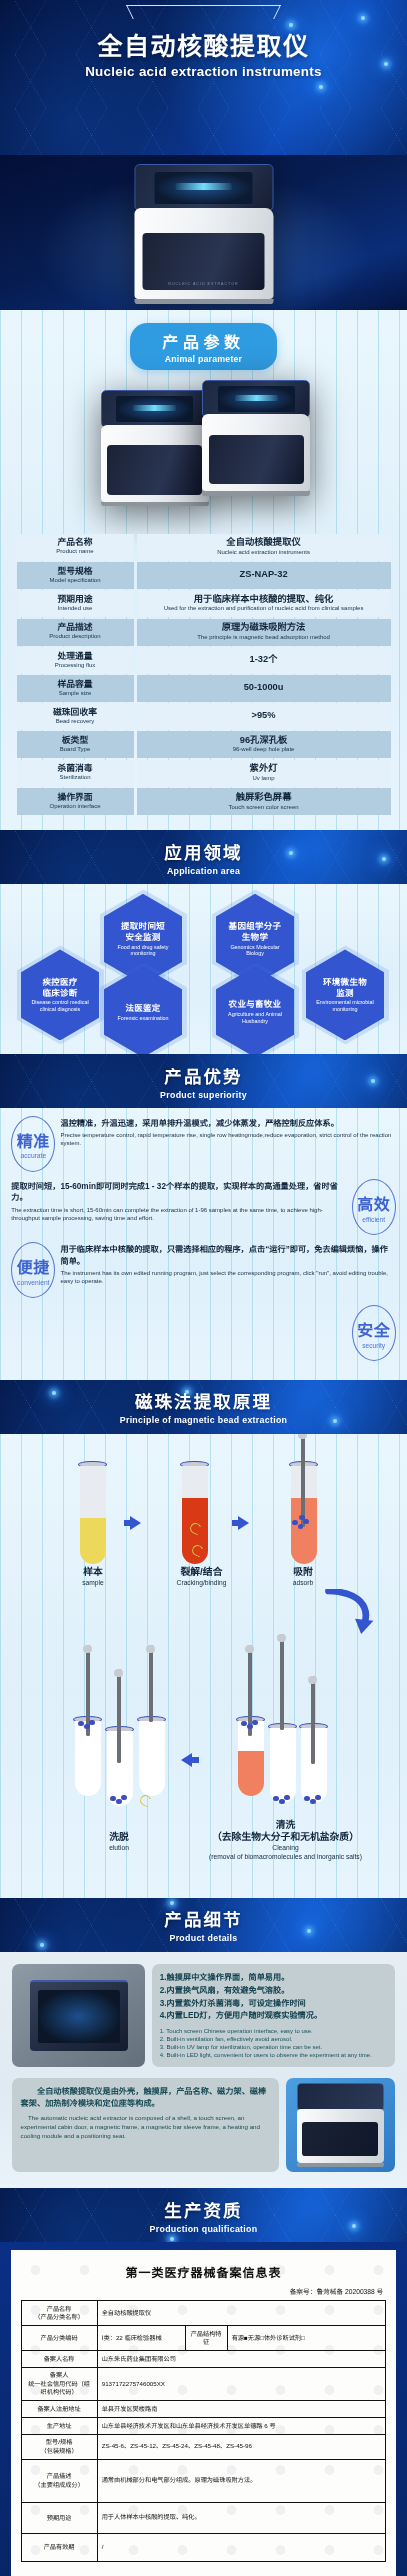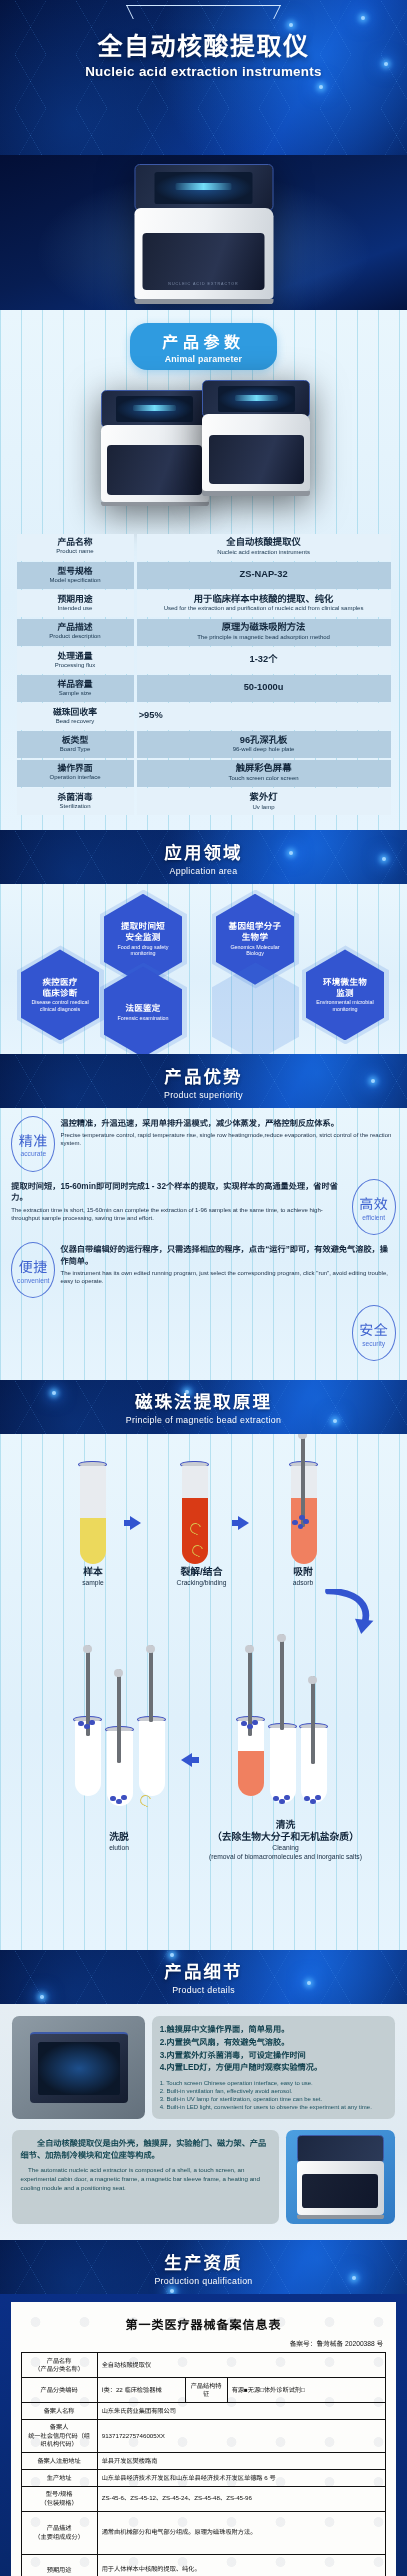--- a/index.html
+++ b/index.html
@@ -58,21 +58,21 @@
     display: flex; flex-direction: column;
     align-items: center; justify-content: center;
     text-align: center;
   }
   .band .cn {
     font-size: 17.5px; font-weight: 700; color: #fff; letter-spacing: 2.1px;
     text-shadow: 0 1px 3.6px rgba(0,0,0,.45);
     position: relative; z-index: 3;
   }
   .band .en {
-    font-size: 8.8px; font-weight: 400; color: #fff; letter-spacing: 0.3px;
+    font-size: 8.8px; font-weight: 700; color: #fff; letter-spacing: 0.3px;
     margin-top: 1.5px; position: relative; z-index: 3;
   }
 
   
   .hero { height: 155px; display: flex; flex-direction: column; align-items: center; }
   .logo-wrap {
     position: relative; z-index: 4; margin-top: 8.2px;
     display: flex; align-items: flex-start; justify-content: center; width: 100%;
   }
   .logo-rule {
@@ -209,29 +209,29 @@
   
   .sup-wrap { position: relative; z-index: 3; padding: 7.2px 11.3px 11.3px; }
   .sup-row { display: flex; align-items: flex-start; gap: 5.2px; margin-bottom: 7.2px; }
   .sup-row.rev { flex-direction: row-reverse; }
   .sup-badge {
     flex: 0 0 44px; width: 44px; height: 56px;
     border: 1px solid #5577d8; border-radius: 50%;
     display: flex; flex-direction: column; align-items: center; justify-content: center;
     background: transparent;
   }
-  .sup-badge .bcn { font-size: 14px; font-weight: 400; color: #3f63cf; letter-spacing: 0.5px; }
+  .sup-badge .bcn { font-size: 16px; font-weight: 700; color: #3f63cf; letter-spacing: 0.5px; }
   .sup-badge .ben { font-size: 6.7px; color: #4f74d8; margin-top: 0.5px; }
   .sup-text { flex: 1; padding-top: 2.1px; }
   .sup-text .scn { font-size: 8.2px; font-weight: 700; color: #14263c; line-height: 1.42; }
   .sup-text .sen { font-size: 6px; color: #1b2f47; line-height: 1.38; margin-top: 1.5px; }
   .sup-row.rev .sup-text { text-align: left; }
 
   
-  .bead-wrap { position: relative; z-index: 3; padding: 9.3px 0 5.2px; height: 516px; }
+  .bead-wrap { position: relative; z-index: 3; padding: 9.3px 0 5.2px; height: 464px; }
   .tube { position: absolute; width: 29px; }
   .tube .neck {
     width: 29px; height: 7.7px; border-radius: 50%;
     border: 1.8px solid #3d4fc0; background: #c9ccd2; box-sizing: border-box;
   }
   .tube .barrel {
     width: 26px; margin: -2.1px auto 0;
     border-radius: 0 0 13px 13px; overflow: hidden;
     background: #e8ebef;
   }
@@ -421,52 +421,52 @@
           </div>
         <div class="p-cell p-value" style="display:flex;align-items:center;justify-content:center">
             <div class="p-cn">50-1000u</div>
           </div>
       </div>
       <div class="p-row odd">
         <div class="p-cell p-label">
             <div class="p-cn">磁珠回收率</div>
             <div class="p-en">Bead recovery</div>
           </div>
-        <div class="p-cell p-value" style="display:flex;align-items:center;justify-content:flex-start">
+        <div class="p-cell p-value" style="display:flex;align-items:center;justify-content:center">
             <div class="p-cn">&gt;95%</div>
           </div>
       </div>
       <div class="p-row even">
         <div class="p-cell p-label">
             <div class="p-cn">板类型</div>
             <div class="p-en">Board Type</div>
           </div>
         <div class="p-cell p-value">
             <div class="p-cn">96孔深孔板</div>
             <div class="p-en">96-well deep hole plate</div>
           </div>
       </div>
+      <div class="p-row odd">
+        <div class="p-cell p-label">
+            <div class="p-cn">杀菌消毒</div>
+            <div class="p-en">Sterilization</div>
+          </div>
+        <div class="p-cell p-value">
+            <div class="p-cn">紫外灯</div>
+            <div class="p-en">Uv lamp</div>
+          </div>
+      </div>
       <div class="p-row even">
         <div class="p-cell p-label">
             <div class="p-cn">操作界面</div>
             <div class="p-en">Operation interface</div>
           </div>
         <div class="p-cell p-value">
             <div class="p-cn">触屏彩色屏幕</div>
             <div class="p-en">Touch screen color screen</div>
-          </div>
-      </div>
-      <div class="p-row odd">
-        <div class="p-cell p-label">
-            <div class="p-cn">杀菌消毒</div>
-            <div class="p-en">Sterilization</div>
-          </div>
-        <div class="p-cell p-value">
-            <div class="p-cn">紫外灯</div>
-            <div class="p-en">Uv lamp</div>
           </div>
       </div>
     </div>
   </section>
 
   <section class="tech-dark band">
     <div class="glow-dot" style="left:289px;top:20.6px"></div>
     <div class="glow-dot" style="left:382px;top:27px"></div>
     <div class="cn">应用领域</div>
     <div class="en">Application area</div>
@@ -495,20 +495,24 @@
       </div>
 
       <div class="hex-ring" style="left:212px;top:5.2px"></div>
       <div class="hex" style="left:216px;top:9.3px">
         <div class="hcn">基因组学分子</div>
         <div class="hcn">生物学</div>
         <div class="hen">Genomics Molecular Biology</div>
       </div>
 
       <div class="hex-ring" style="left:212px;top:78px"></div>
+      <div class="hex" style="left:216px;top:82px">
+        <div class="hcn">农业与畜牧业</div>
+        <div class="hen">Agriculture and Animal Husbandry</div>
+      </div>
 
       <div class="hex-ring" style="left:302px;top:61px"></div>
       <div class="hex" style="left:306px;top:65px">
         <div class="hcn">环境微生物</div>
         <div class="hcn">监测</div>
         <div class="hen">Environmental microbial monitoring</div>
       </div>
     </div>
   </section>
 
@@ -541,21 +545,21 @@
           <div class="sen">The extraction time is short, 15-60min can complete the extraction of 1-96 samples at the same time, to achieve high-throughput sample processing, saving time and effort.</div>
         </div>
       </div>
 
       <div class="sup-row">
         <div class="sup-badge">
           <div class="bcn">便捷</div>
           <div class="ben">convenient</div>
         </div>
         <div class="sup-text">
-          <div class="scn">仪器自带编辑好的运行程序，只需选择相应的程序，点击“运行”即可，有效避免气溶胶，操作简单。</div>
+          <div class="scn">用于临床样本中核酸的提取，只需选择相应的程序，点击“运行”即可，免去编辑烦恼，操作简单。</div>
           <div class="sen">The instrument has its own edited running program, just select the corresponding program, click "run", avoid editing trouble, easy to operate.</div>
         </div>
       </div>
 
       <div class="sup-row rev">
         <div class="sup-badge">
           <div class="bcn">安全</div>
           <div class="ben">security</div>
         </div>
       </div>
@@ -749,21 +753,21 @@
             <div class="den">1. Touch screen Chinese operation interface, easy to use.</div>
             <div class="den">2. Built-in ventilation fan, effectively avoid aerosol.</div>
             <div class="den">3. Built-in UV lamp for sterilization, operation time can be set.</div>
             <div class="den">4. Built-in LED light, convenient for users to observe the experiment at any time.</div>
           </div>
         </div>
       </div>
 
       <div class="det-row">
         <div class="det-card" style="order:1">
-          <p class="dcn-para">全自动核酸提取仪是由外壳，触摸屏，实验舱门、磁力架、产品细节、加热制冷模块和定位座等构成。</p>
+          <p class="dcn-para">全自动核酸提取仪是由外壳，触摸屏，产品名称、磁力架、磁棒套架、加热制冷模块和定位座等构成。</p>
           <p class="den-para">The automatic nucleic acid extractor is composed of a shell, a touch screen, an experimental cabin door, a magnetic frame, a magnetic bar sleeve frame, a heating and cooling module and a positioning seat.</p>
         </div>
         <div class="det-photo blue" style="order:2;flex:0 0 109px">
           <div style="width:87px">
             <div style="height:28px;background:linear-gradient(120deg,#1c2740,#2c3a58);border:1.5px solid #3d5aa8;border-radius:4.6px"></div>
             <div style="height:54px;margin-top:-2.6px;background:linear-gradient(100deg,#fdfdfd,#ccd2d8);border-radius:4.1px;position:relative">
               <div style="position:absolute;left:5.2px;right:5.2px;top:13.4px;bottom:6.2px;background:linear-gradient(110deg,#1a2236,#10172b);border-radius:3.1px"></div>
             </div>
             <div style="height:4.1px;background:#8e949c;border-radius:0 0 2.6px 2.6px"></div>
           </div>

